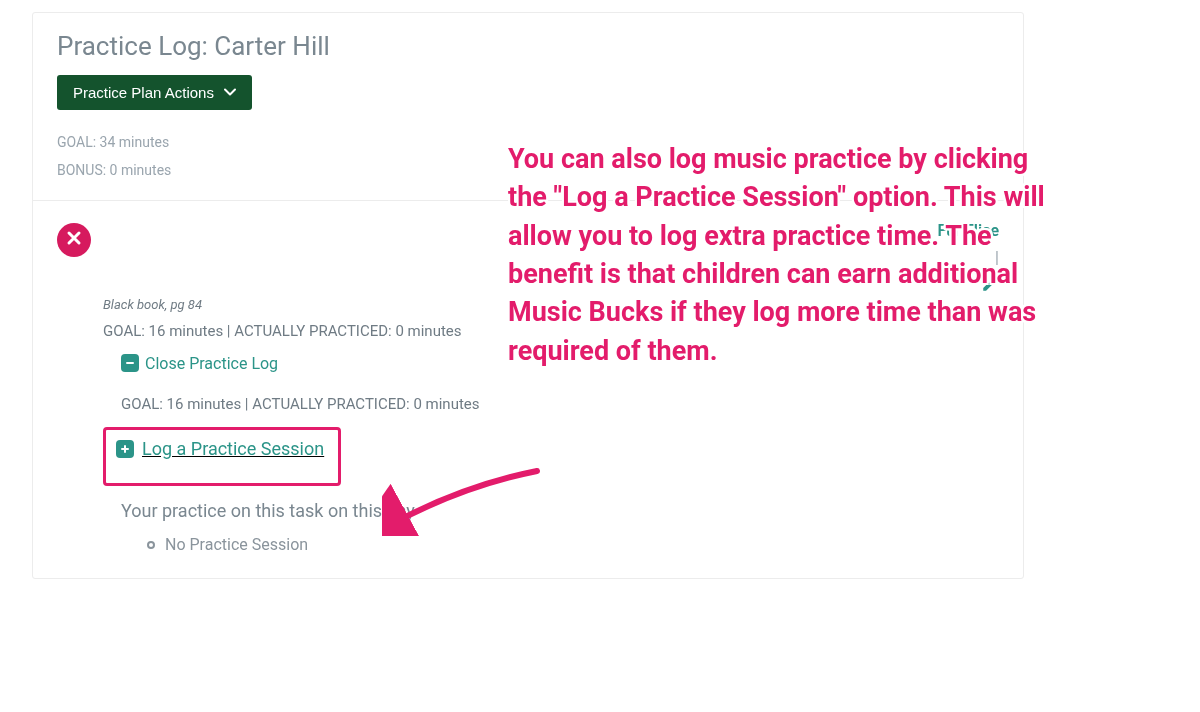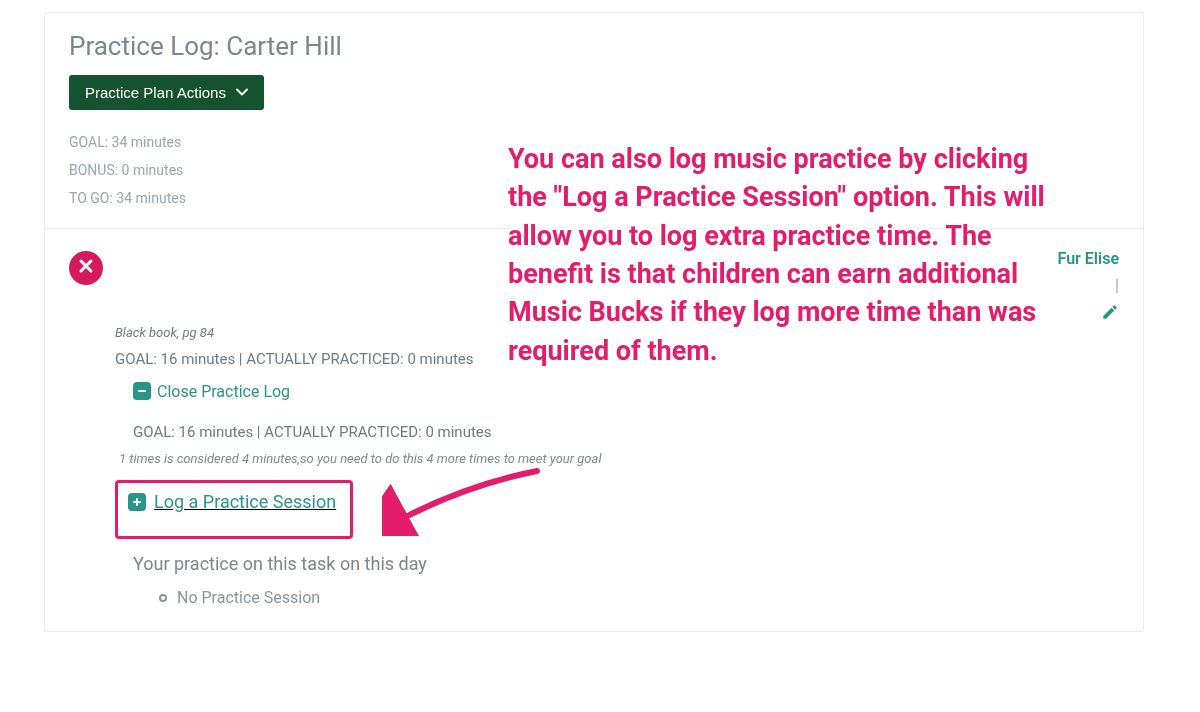--- a/index.html
+++ b/index.html
@@ -6,23 +6,23 @@
   body {
     font-family: -apple-system, BlinkMacSystemFont, "Segoe UI", Roboto, "Helvetica Neue", Arial, sans-serif;
     background: #fff;
     width: 1200px;
     height: 712px;
     position: relative;
     overflow: hidden;
   }
   .panel {
     position: absolute;
-    left: 44px;
+    left: 32px;
     top: 12px;
-    width: 1100px;
+    width: 992px;
     background: #fff;
     border: 1px solid #ececec;
     border-radius: 3px;
   }
   .panel-header {
     padding: 18px 24px 16px 24px;
   }
   .page-title {
     font-size: 26px;
     font-weight: 400;
@@ -183,21 +183,20 @@
       <span>
         <svg viewBox="0 0 12 12">
             <path d="M1 3.5 L6 8.5 L11 3.5" stroke="#fff" stroke-width="2" fill="none" stroke-linecap="round" stroke-linejoin="round"></path>
           </svg>
       </span>
     </button>
 
     <div class="stats">
       <div>GOAL: 34 minutes</div>
       <div>BONUS: 0 minutes</div>
-      <div>TO GO: 34 minutes</div>
     </div>
   </div>
 
   <div class="divider"></div>
 
   <div class="task-block">
     <div class="close-circle">
       <span>
         <svg viewBox="0 0 16 16">
             <path d="M3 3 L13 13 M13 3 L3 13" stroke="#fff" stroke-width="3" stroke-linecap="round"></path>
@@ -224,21 +223,20 @@
       <div class="close-log-row">
         <span class="sq-icon sq-minus">
           <svg viewBox="0 0 10 10">
               <rect x="1" y="4" width="8" height="2" fill="#fff" rx="1"></rect>
             </svg>
         </span>
         <span class="close-log-text">Close Practice Log</span>
       </div>
 
       <div class="inner-goal">GOAL: 16 minutes | ACTUALLY PRACTICED: 0 minutes</div>
-      <div class="hint">1 times is considered 4 minutes,so you need to do this 4 more times to meet your goal</div>
 
       <div class="log-session-box">
         <span class="sq-icon sq-plus">
           <svg viewBox="0 0 10 10">
               <rect x="4" y="1" width="2" height="8" fill="#fff" rx="1"></rect>
               <rect x="1" y="4" width="8" height="2" fill="#fff" rx="1"></rect>
             </svg>
         </span>
         <span class="log-session-text">Log a Practice Session</span>
       </div>

